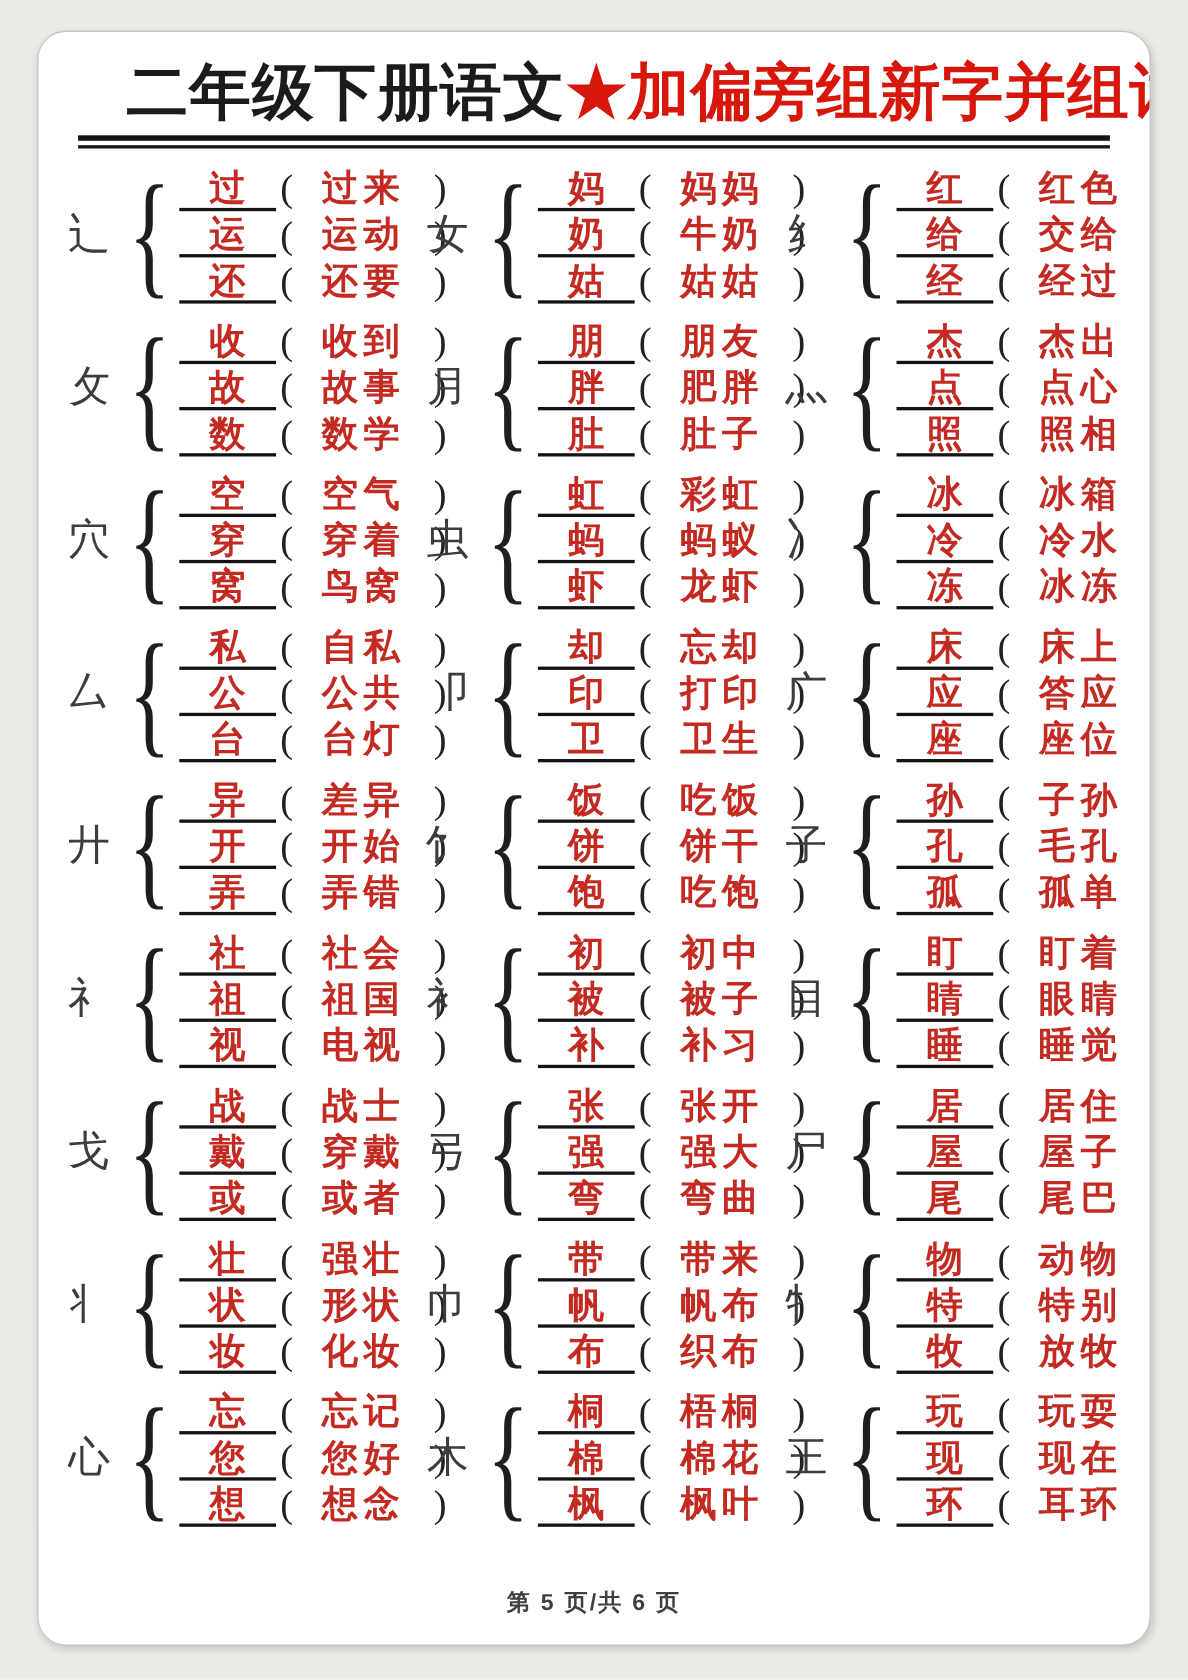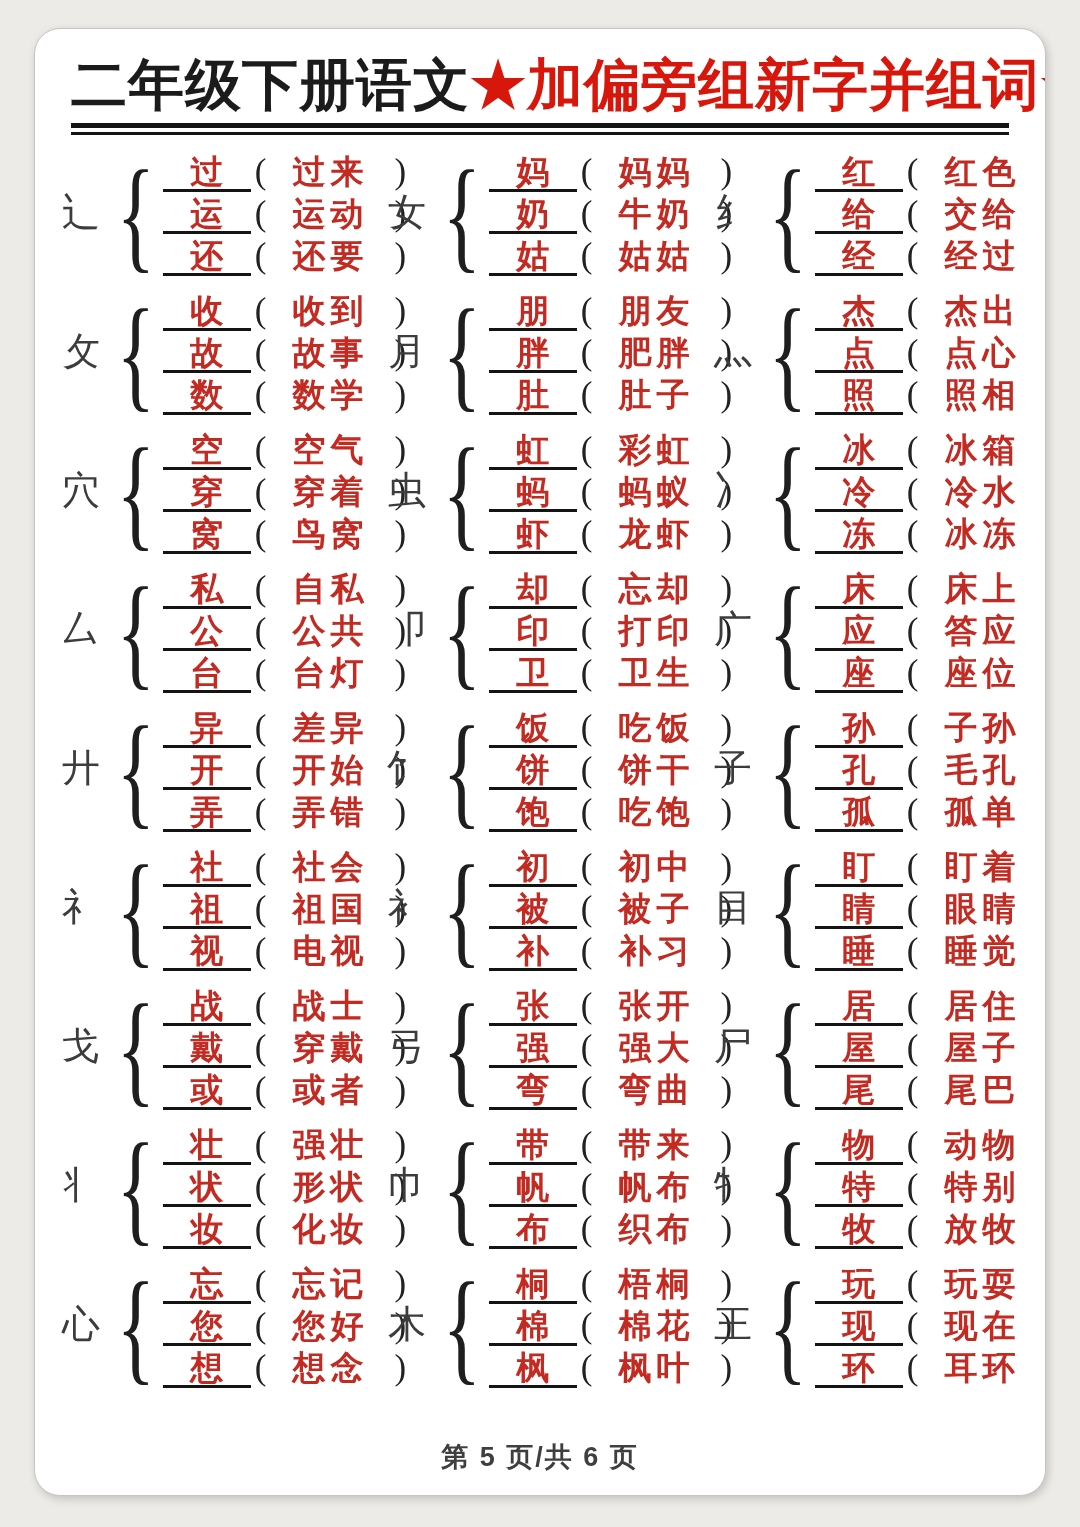--- a/index.html
+++ b/index.html
@@ -30,21 +30,21 @@
   
   .header{padding:24px 36px 0 36px;}
   .title{
     text-align:center;
     font-size:56px;
     font-weight:700;
     line-height:1.15;
     white-space:nowrap;
     letter-spacing:1px;
   }
-  .title .t-black{color:var(--ink);}
+  .title .t-black{color:var(--ink);margin-left:44px;}
   .title .t-red{color:var(--title-red);}
   .double-rule{
     margin-top:6px;
     height:12px;
     border-top:5px solid var(--line);
     border-bottom:3px solid var(--line);
   }
   
   .columns{
     flex:1;
@@ -127,21 +127,21 @@
     letter-spacing:5px;
     line-height:40px;
   }
   
   .footer{
     height:76px;
     display:flex;
     align-items:center;
     justify-content:center;
     font-family:"Liberation Sans","DejaVu Sans",sans-serif;
-    font-size:27px;
+    font-size:21px;
     font-weight:700;
     color:#3f3f3f;
     letter-spacing:2px;
   }
 </style>
 </head>
 <body>
 
 <div class="page">
   <div class="header">

